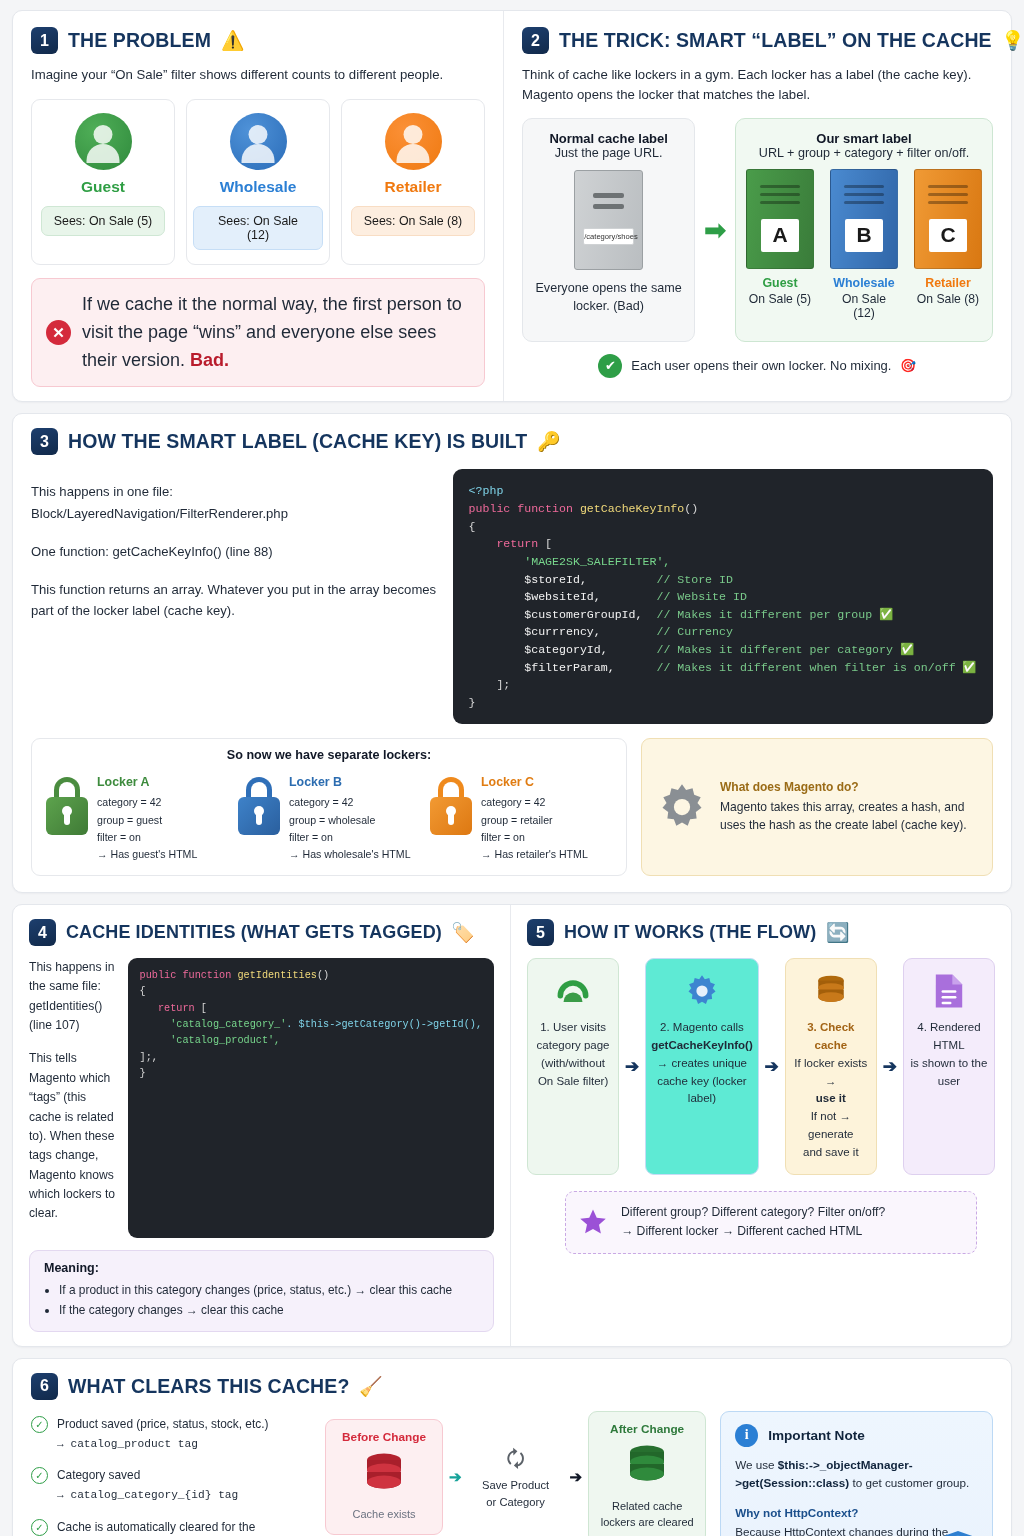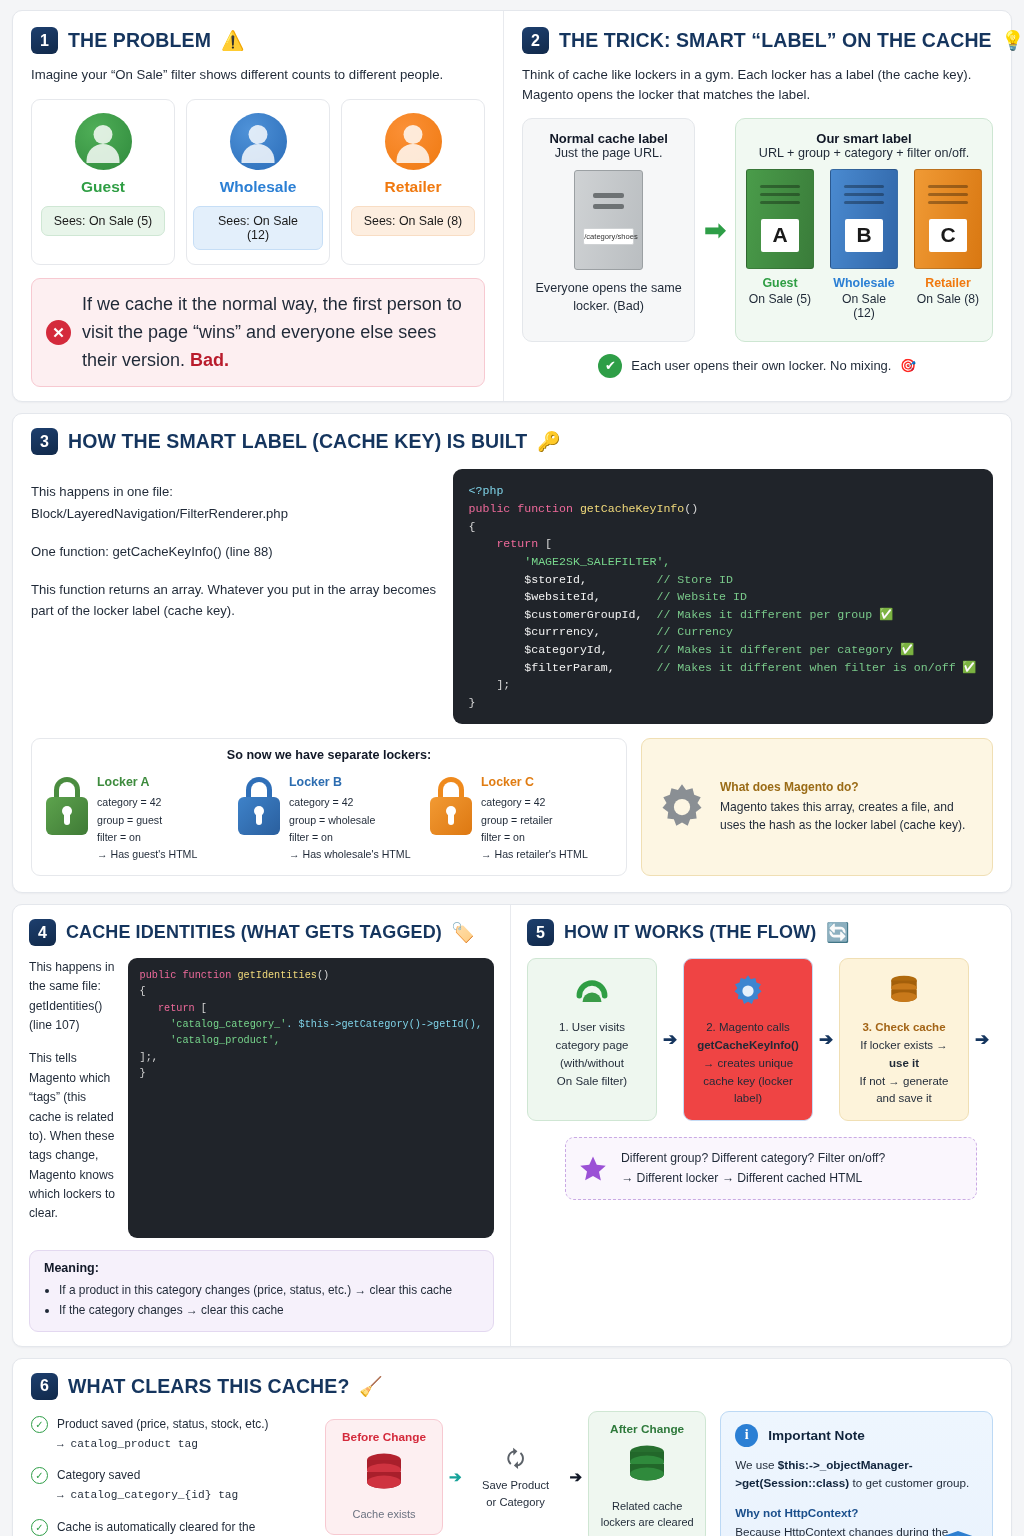--- a/index.html
+++ b/index.html
@@ -437,21 +437,21 @@
 
     <div class="magento-card">
       <div class="gear">
         <svg viewBox="0 0 64 64" width="52" height="52">
             <path fill="#8a8f94" d="M32 4l5 7 8-2 2 8 8 3-4 7 5 6-7 5 1 8-8 1-3 8-7-4-7 4-3-8-8-1 1-8-7-5 5-6-4-7 8-3 2-8 8 2z"></path>
             <circle cx="32" cy="32" r="10" fill="#fdf6e3"></circle>
           </svg>
       </div>
       <div>
         <h4>What does Magento do?</h4>
-        <p>Magento takes this array, creates a file, and uses the hash as the locker label (cache key).</p>
+        <p>Magento takes this array, creates a hash, and uses the hash as the create label (cache key).</p>
       </div>
     </div>
   </div>
 </div>
 
 <div class="panel">
   <div class="midrow">
 
     <div class="mid-left">
       <div class="sec-head">
@@ -500,21 +500,21 @@
           </div>
           <div>1. User visits</div>
           <div>category page</div>
           <div>(with/without</div>
           <div>On Sale filter)</div>
         </div>
         <div class="farr">
             <span>➔</span>
           </div>
 
-        <div class="fbox" style="background:#ef4444;border-color:#c6dcf5">
+        <div class="fbox" style="background:#5eead4;border-color:#c6dcf5">
           <div class="ficon">
             <svg viewBox="0 0 64 64" width="36" height="36">
                 <path fill="#3d85d0" d="M32 4l5 7 8-2 2 8 8 3-4 7 5 6-7 5 1 8-8 1-3 8-7-4-7 4-3-8-8-1 1-8-7-5 5-6-4-7 8-3 2-8 8 2z"></path>
                 <circle cx="32" cy="32" r="10" fill="#e7f0fb"></circle>
               </svg>
           </div>
           <div>2. Magento calls</div>
           <div style="font-weight:bold">getCacheKeyInfo()</div>
           <div>→ creates unique</div>
           <div>cache key (locker label)</div>
@@ -536,20 +536,34 @@
           <div style="font-weight:bold;color:#a36416">3. Check cache</div>
           <div>If locker exists →</div>
           <div style="font-weight:bold">use it</div>
           <div>If not → generate</div>
           <div>and save it</div>
         </div>
         <div class="farr">
             <span>➔</span>
           </div>
 
+        <div class="fbox" style="background:#f4ecfb;border-color:#ded0ef">
+          <div class="ficon">
+            <svg viewBox="0 0 38 46" width="32" height="38">
+              <path d="M3 3h20l12 12v28H3z" fill="#a96fdc"></path>
+              <path d="M23 3l12 12H23z" fill="#c9a2ec"></path>
+              <rect x="10" y="22" width="18" height="3" fill="#fff" rx="1.5"></rect>
+              <rect x="10" y="29" width="18" height="3" fill="#fff" rx="1.5"></rect>
+              <rect x="10" y="36" width="12" height="3" fill="#fff" rx="1.5"></rect>
+            </svg>
+          </div>
+          <div>4. Rendered HTML</div>
+          <div>is shown to the</div>
+          <div>user</div>
+        </div>
       </div>
 
       <div class="starbox">
         <svg viewBox="0 0 24 24" width="30" height="30">
             <path fill="#9b51d6" d="M12 2l3 6.6 7.2.8-5.4 4.8 1.5 7-6.3-3.6L5.7 21l1.5-7L1.8 9.4 9 8.6z"></path>
           </svg>
         <div class="txt">
           <div>Different group? Different category? Filter on/off?</div>
           <div>→ Different locker → Different cached HTML</div>
         </div>

